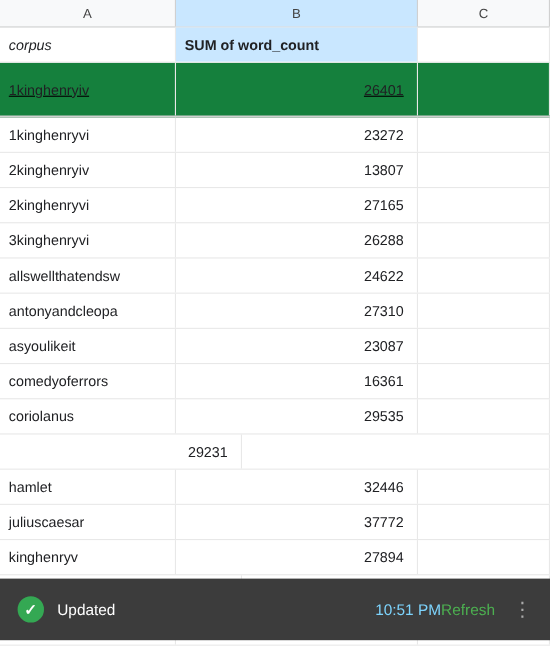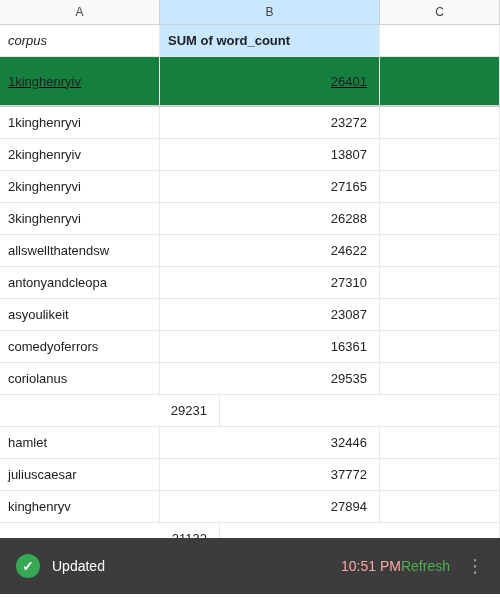--- a/index.html
+++ b/index.html
@@ -105,21 +105,21 @@
       font-weight: bold;
       color: #202124;
       background: #c9e7ff;
       justify-content: flex-start;
       padding-left: 8px;
     }
 
     
     .toast {
       position: absolute;
-      bottom: 4px;
+      bottom: 16px;
       left: 0;
       right: 0;
       height: 56px;
       background: #3c3c3c;
       display: flex;
       align-items: center;
       padding: 0 16px;
       z-index: 100;
     }
 
@@ -142,21 +142,21 @@
       font-weight: bold;
     }
 
     .toast-text {
       color: #ffffff;
       font-size: 14px;
       flex: 1;
     }
 
     .toast-time {
-      color: #fca5a5;
+      color: #7dd3fc;
       font-size: 14px;
       margin-left: 8px;
     }
 
     .toast-refresh {
       color: #4caf50;
       font-size: 14px;
       font-weight: 500;
       cursor: pointer;
     }

